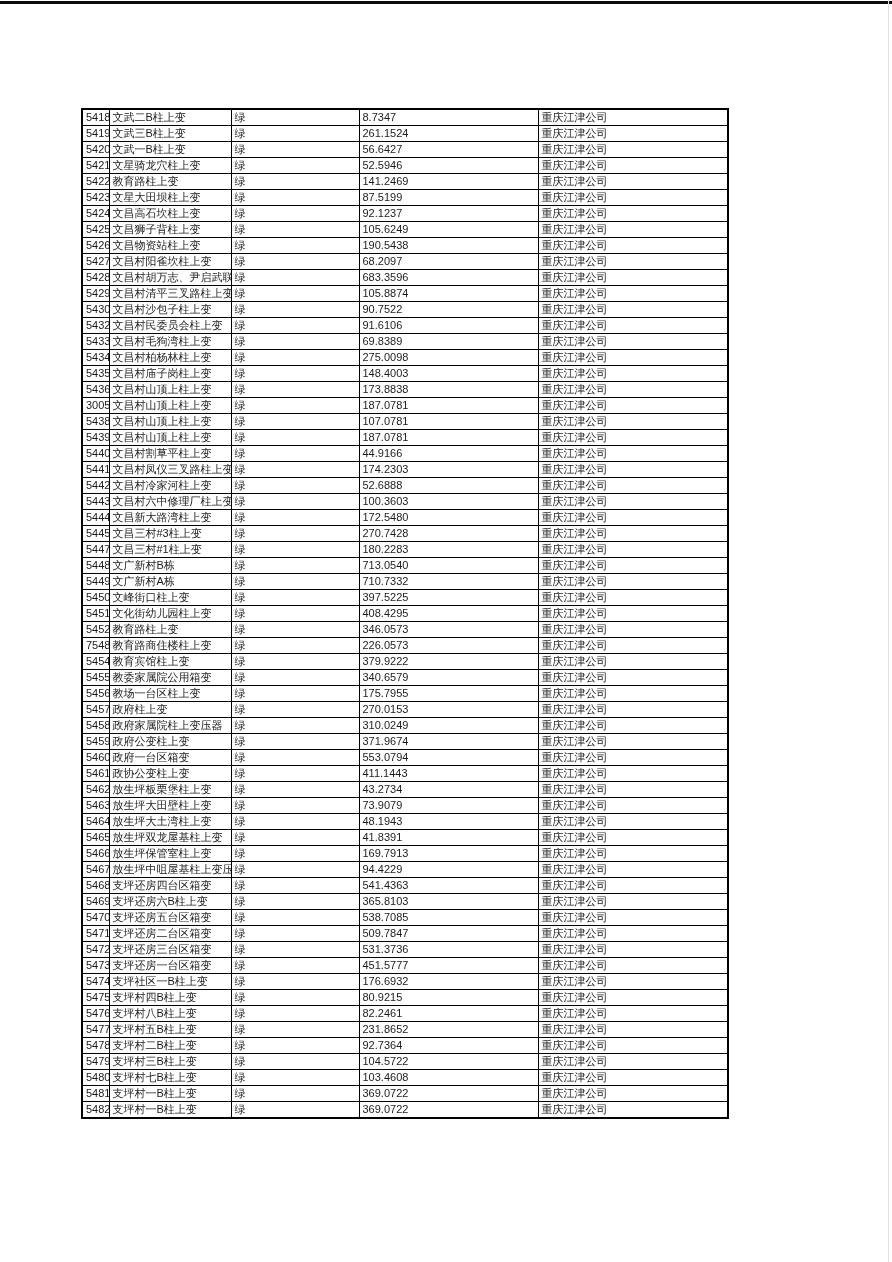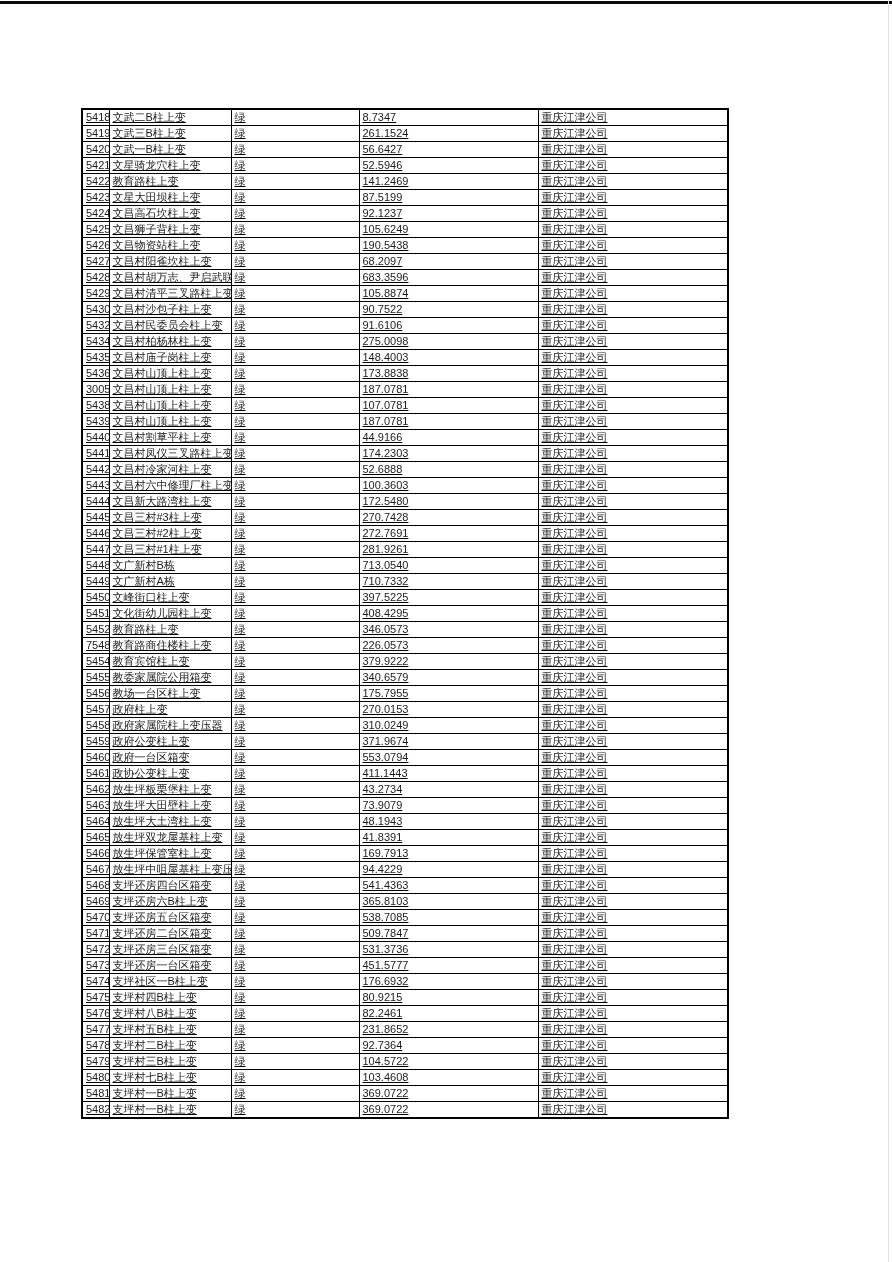--- a/index.html
+++ b/index.html
@@ -33,21 +33,20 @@
   .sheet {
     position: absolute;
     left: 81px;
     top: 108px;
   }
   table.data-grid {
     border-collapse: collapse;
     table-layout: fixed;
     width: 646px;
     border: 2px solid #000;
-    text-decoration: underline;
   }
   table.data-grid td {
     border: 1px solid #000;
     height: 15px;
     font-size: 11px;
     line-height: 15px;
     white-space: nowrap;
     overflow: hidden;
     padding: 0 0 0 3px;
     color: #1c1c1c;
@@ -171,20 +170,27 @@
     <td class="c-company">重庆江津公司</td>
   </tr>
         <tr>
     <td class="c-id">5432</td>
     <td class="c-name">文昌村民委员会柱上变</td>
     <td class="c-status">绿</td>
     <td class="c-value">91.6106</td>
     <td class="c-company">重庆江津公司</td>
   </tr>
         <tr>
+    <td class="c-id">5433</td>
+    <td class="c-name">文昌村毛狗湾柱上变</td>
+    <td class="c-status">绿</td>
+    <td class="c-value">69.8389</td>
+    <td class="c-company">重庆江津公司</td>
+  </tr>
+        <tr>
     <td class="c-id">5434</td>
     <td class="c-name">文昌村柏杨林柱上变</td>
     <td class="c-status">绿</td>
     <td class="c-value">275.0098</td>
     <td class="c-company">重庆江津公司</td>
   </tr>
         <tr>
     <td class="c-id">5435</td>
     <td class="c-name">文昌村庙子岗柱上变</td>
     <td class="c-status">绿</td>
@@ -255,31 +261,24 @@
     <td class="c-company">重庆江津公司</td>
   </tr>
         <tr>
     <td class="c-id">5445</td>
     <td class="c-name">文昌三村#3柱上变</td>
     <td class="c-status">绿</td>
     <td class="c-value">270.7428</td>
     <td class="c-company">重庆江津公司</td>
   </tr>
         <tr>
-    <td class="c-id">5446</td>
-    <td class="c-name">文昌三村#2柱上变</td>
-    <td class="c-status">绿</td>
-    <td class="c-value">272.7691</td>
-    <td class="c-company">重庆江津公司</td>
-  </tr>
-        <tr>
     <td class="c-id">5447</td>
     <td class="c-name">文昌三村#1柱上变</td>
     <td class="c-status">绿</td>
-    <td class="c-value">281.9261</td>
+    <td class="c-value">180.2283</td>
     <td class="c-company">重庆江津公司</td>
   </tr>
         <tr>
     <td class="c-id">5448</td>
     <td class="c-name">文广新村B栋</td>
     <td class="c-status">绿</td>
     <td class="c-value">713.0540</td>
     <td class="c-company">重庆江津公司</td>
   </tr>
         <tr>

